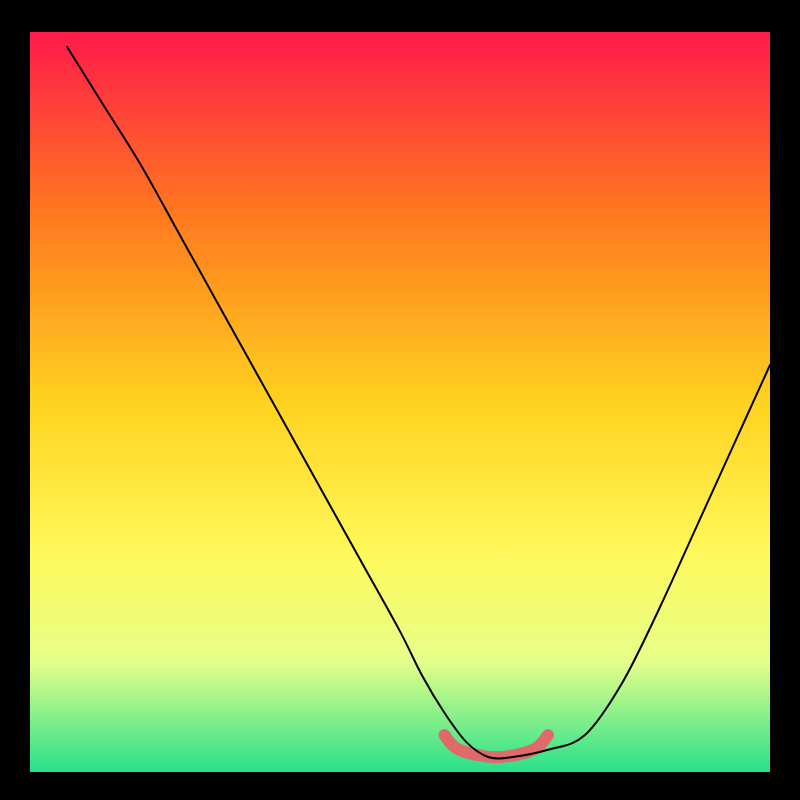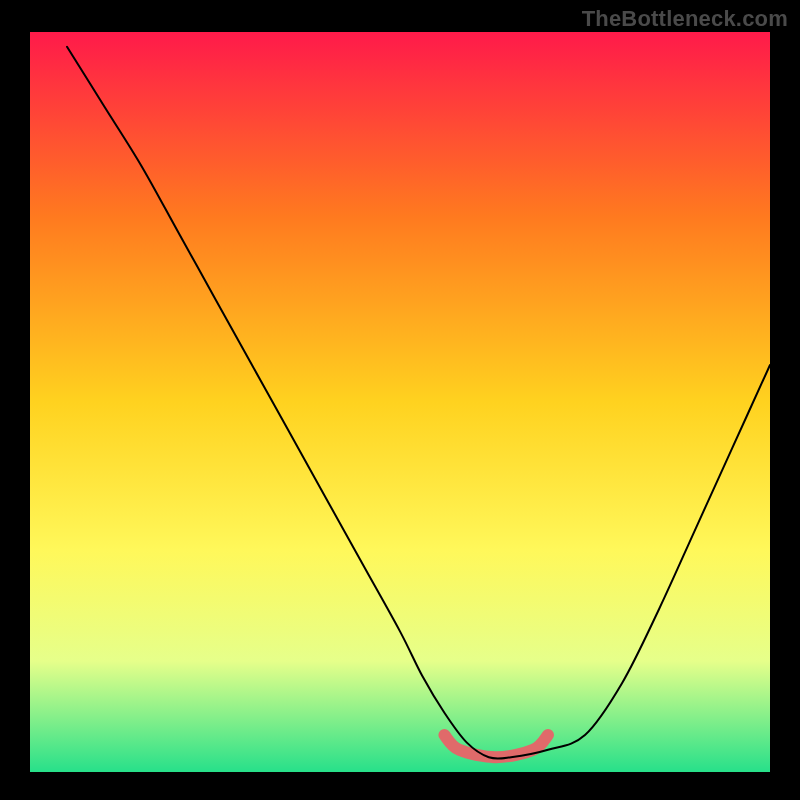--- a/index.html
+++ b/index.html
@@ -28,21 +28,20 @@
     width: 740px;
     height: 740px;
     background: #000;
   }
   svg { display: block; }
 </style>
 </head>
 <body>
 
 <div class="root">
-  <div class="watermark">TheBottleneck.com</div>
 
   <div class="plot-frame">
     <svg id="chart-svg" width="740" height="740" viewBox="0 0 740 740">
       <defs>
         <linearGradient id="bg-grad" x1="0" y1="0" x2="0" y2="1">
         <stop offset="0%" stop-color="#ff1a4a"></stop>
             <stop offset="25%" stop-color="#ff7a1f"></stop>
             <stop offset="50%" stop-color="#ffd21f"></stop>
             <stop offset="70%" stop-color="#fff85a"></stop>
             <stop offset="85%" stop-color="#e6ff8a"></stop>

